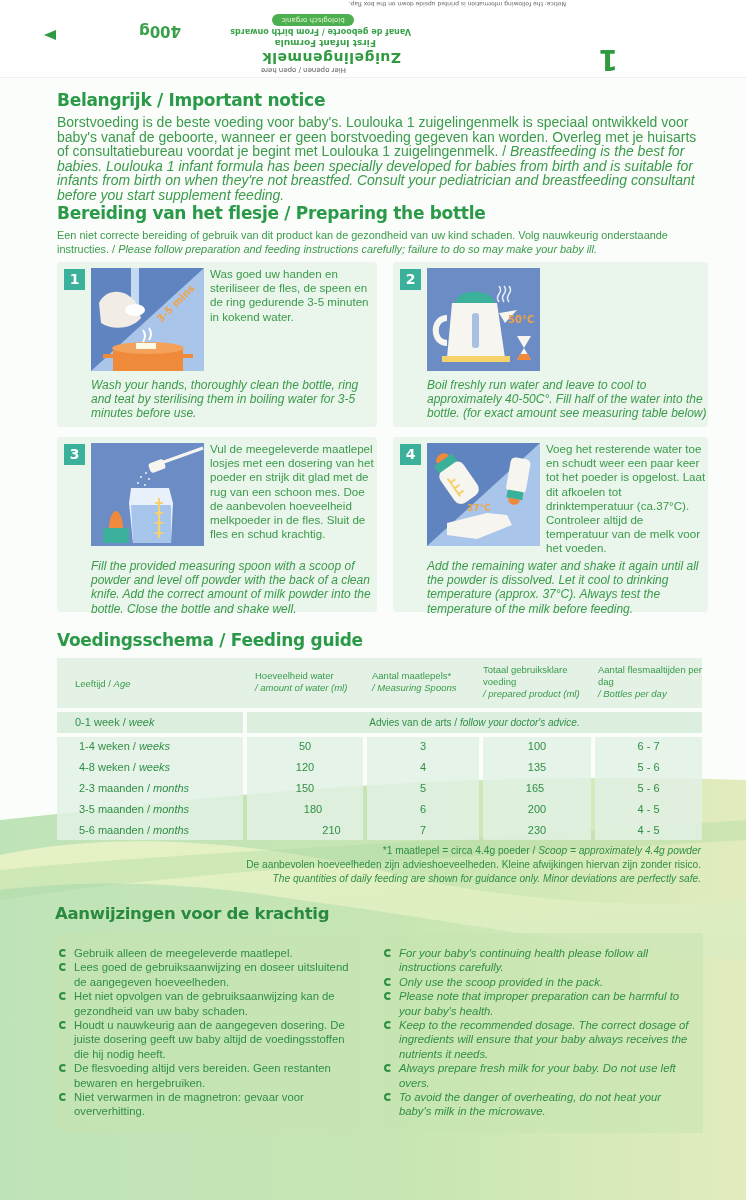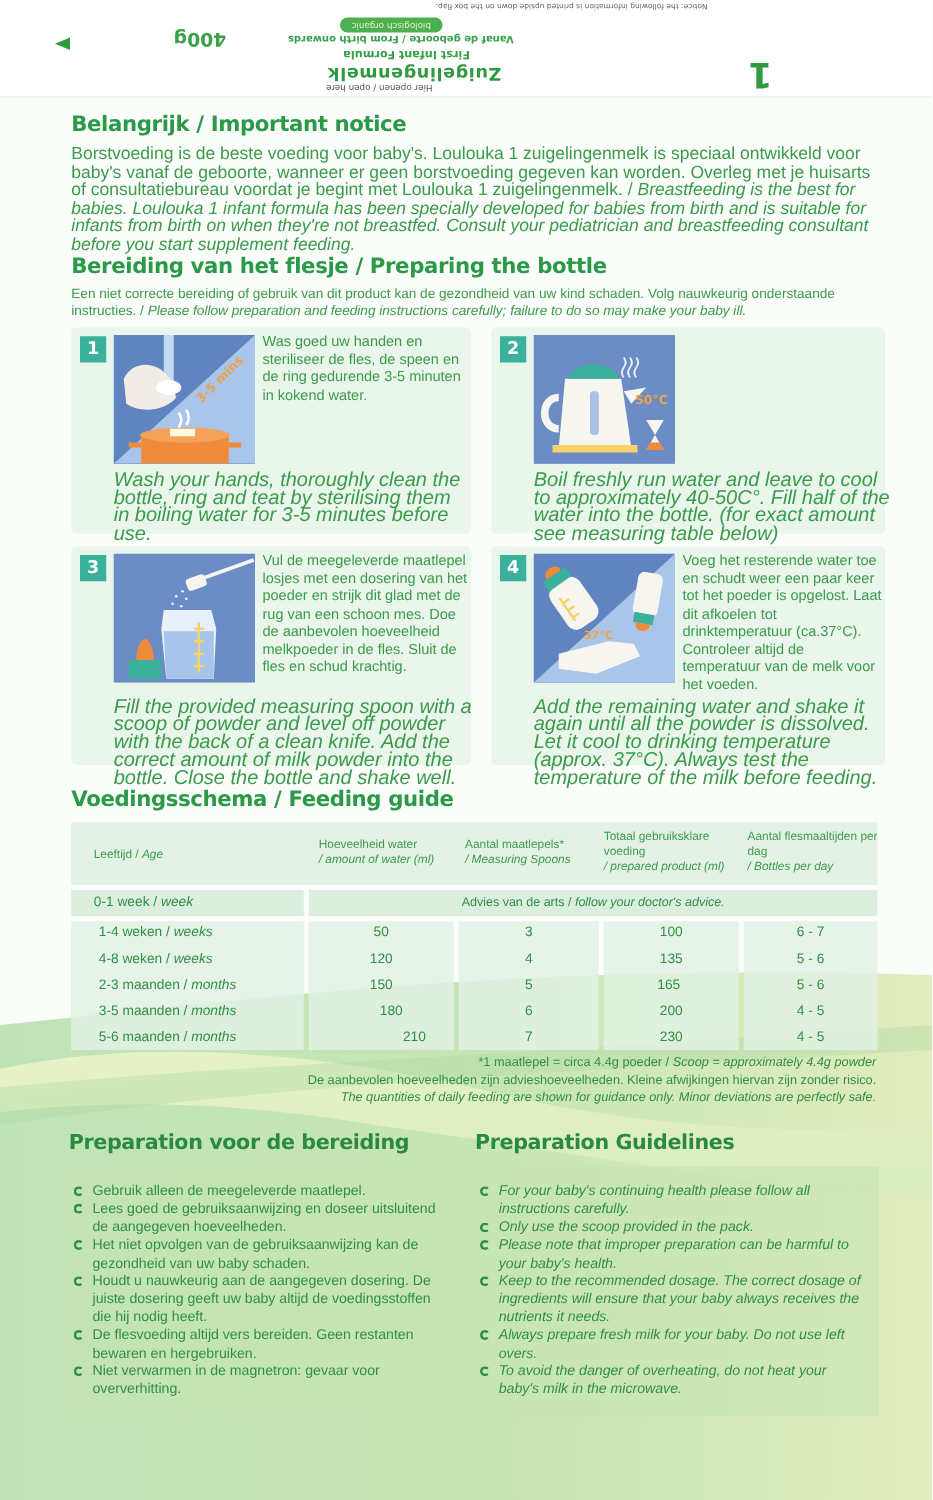--- a/index.html
+++ b/index.html
@@ -32,21 +32,21 @@
   h2.section { position: absolute; font-family: "DejaVu Sans", sans-serif; font-weight: bold; color: #2a9a48; letter-spacing: -0.3px; }
 
   .para { position: absolute; font-family: "Liberation Sans", sans-serif; font-size: 14px; line-height: 14.6px; color: #3a9b4a; }
   .para i { font-style: italic; }
 
   
   .card { position: absolute; background: #eaf5ec; border-radius: 4px; }
   .step-num { position: absolute; left: 7px; top: 7px; width: 21px; height: 21px; background: #3bb09a; color: #fff; font-weight: bold; font-size: 14px; text-align: center; line-height: 21px; font-family: "DejaVu Sans", sans-serif; }
   .illus { position: absolute; left: 34px; top: 6px; width: 113px; height: 103px; background: #6b8cc4; overflow: hidden; }
   .card-nl { position: absolute; left: 153px; top: 5px; font-family: "Liberation Sans", sans-serif; font-size: 11.6px; line-height: 14.2px; color: #3a9b4a; }
-  .card-en { position: absolute; left: 34px; font-family: "Liberation Sans", sans-serif; font-style: italic; font-size: 16px; line-height: 14.2px; color: #3a9b4a; }
+  .card-en { position: absolute; left: 34px; font-family: "Liberation Sans", sans-serif; font-style: italic; font-size: 12px; line-height: 14.2px; color: #3a9b4a; }
 
   
   .table { position: absolute; left: 57px; top: 658px; width: 645px; }
   .thead { position: absolute; left: 0; top: 0; width: 645px; height: 50px; background: #e4f2e6; }
   .th { position: absolute; top: 0; font-family: "Liberation Sans", sans-serif; font-size: 9.5px; line-height: 12px; color: #3a9b4a; }
   .th i { font-style: italic; }
   .cellbg { position: absolute; background: #dcefdf; }
   .colbg { position: absolute; background: rgba(226,241,228,0.85); }
   .td { position: absolute; font-family: "Liberation Sans", sans-serif; font-size: 11px; color: #2f8f45; text-align: center; }
   .td-age { text-align: center; }
@@ -273,32 +273,31 @@
         <div class="td" style="left:538px;top:166px;width:107px;">4 - 5</div>
       </div>
     </div>
 
     <div class="foot" style="top:845px;">
       <span>*1 maatlepel = circa 4.4g poeder / </span><i>Scoop = approximately 4.4g powder</i>
     </div>
     <div class="foot" style="top:859px;">De aanbevolen hoeveelheden zijn advieshoeveelheden. Kleine afwijkingen hiervan zijn zonder risico.</div>
     <div class="foot" style="top:873px;font-style:italic;">The quantities of daily feeding are shown for guidance only. Minor deviations are perfectly safe.</div>
 
-    <h2 class="section" style="left:55px;top:904px;font-size:16.5px;color:#2a8a40;">Preparation voor de bereiding</h2>
+    <h2 class="section" style="left:55px;top:904px;font-size:16.5px;color:#2a8a40;">Aanwijzingen voor de krachtig</h2>
     <div class="gbox" style="left:53px;top:933px;width:313px;height:200px;"></div>
     <ul class="glist" style="left:59px;top:946px;width:300px;">
       <li><span class="bullet"></span><span>Gebruik alleen de meegeleverde maatlepel.</span></li>
       <li><span class="bullet"></span><span>Lees goed de gebruiksaanwijzing en doseer uitsluitend de aangegeven hoeveelheden.</span></li>
       <li><span class="bullet"></span><span>Het niet opvolgen van de gebruiksaanwijzing kan de gezondheid van uw baby schaden.</span></li>
       <li><span class="bullet"></span><span>Houdt u nauwkeurig aan de aangegeven dosering. De juiste dosering geeft uw baby altijd de voedingsstoffen die hij nodig heeft.</span></li>
       <li><span class="bullet"></span><span>De flesvoeding altijd vers bereiden. Geen restanten bewaren en hergebruiken.</span></li>
       <li><span class="bullet"></span><span>Niet verwarmen in de magnetron: gevaar voor oververhitting.</span></li>
     </ul>
 
-    <h2 class="section" style="left:380px;top:904px;font-size:16.5px;color:#2a8a40;">Preparation Guidelines</h2>
     <div class="gbox" style="left:378px;top:933px;width:325px;height:200px;"></div>
     <ul class="glist en" style="left:384px;top:946px;width:310px;">
       <li><span class="bullet"></span><span>For your baby's continuing health please follow all instructions carefully.</span></li>
       <li><span class="bullet"></span><span>Only use the scoop provided in the pack.</span></li>
       <li><span class="bullet"></span><span>Please note that improper preparation can be harmful to your baby's health.</span></li>
       <li><span class="bullet"></span><span>Keep to the recommended dosage. The correct dosage of ingredients will ensure that your baby always receives the nutrients it needs.</span></li>
       <li><span class="bullet"></span><span>Always prepare fresh milk for your baby. Do not use left overs.</span></li>
       <li><span class="bullet"></span><span>To avoid the danger of overheating, do not heat your baby's milk in the microwave.</span></li>
     </ul>
 

